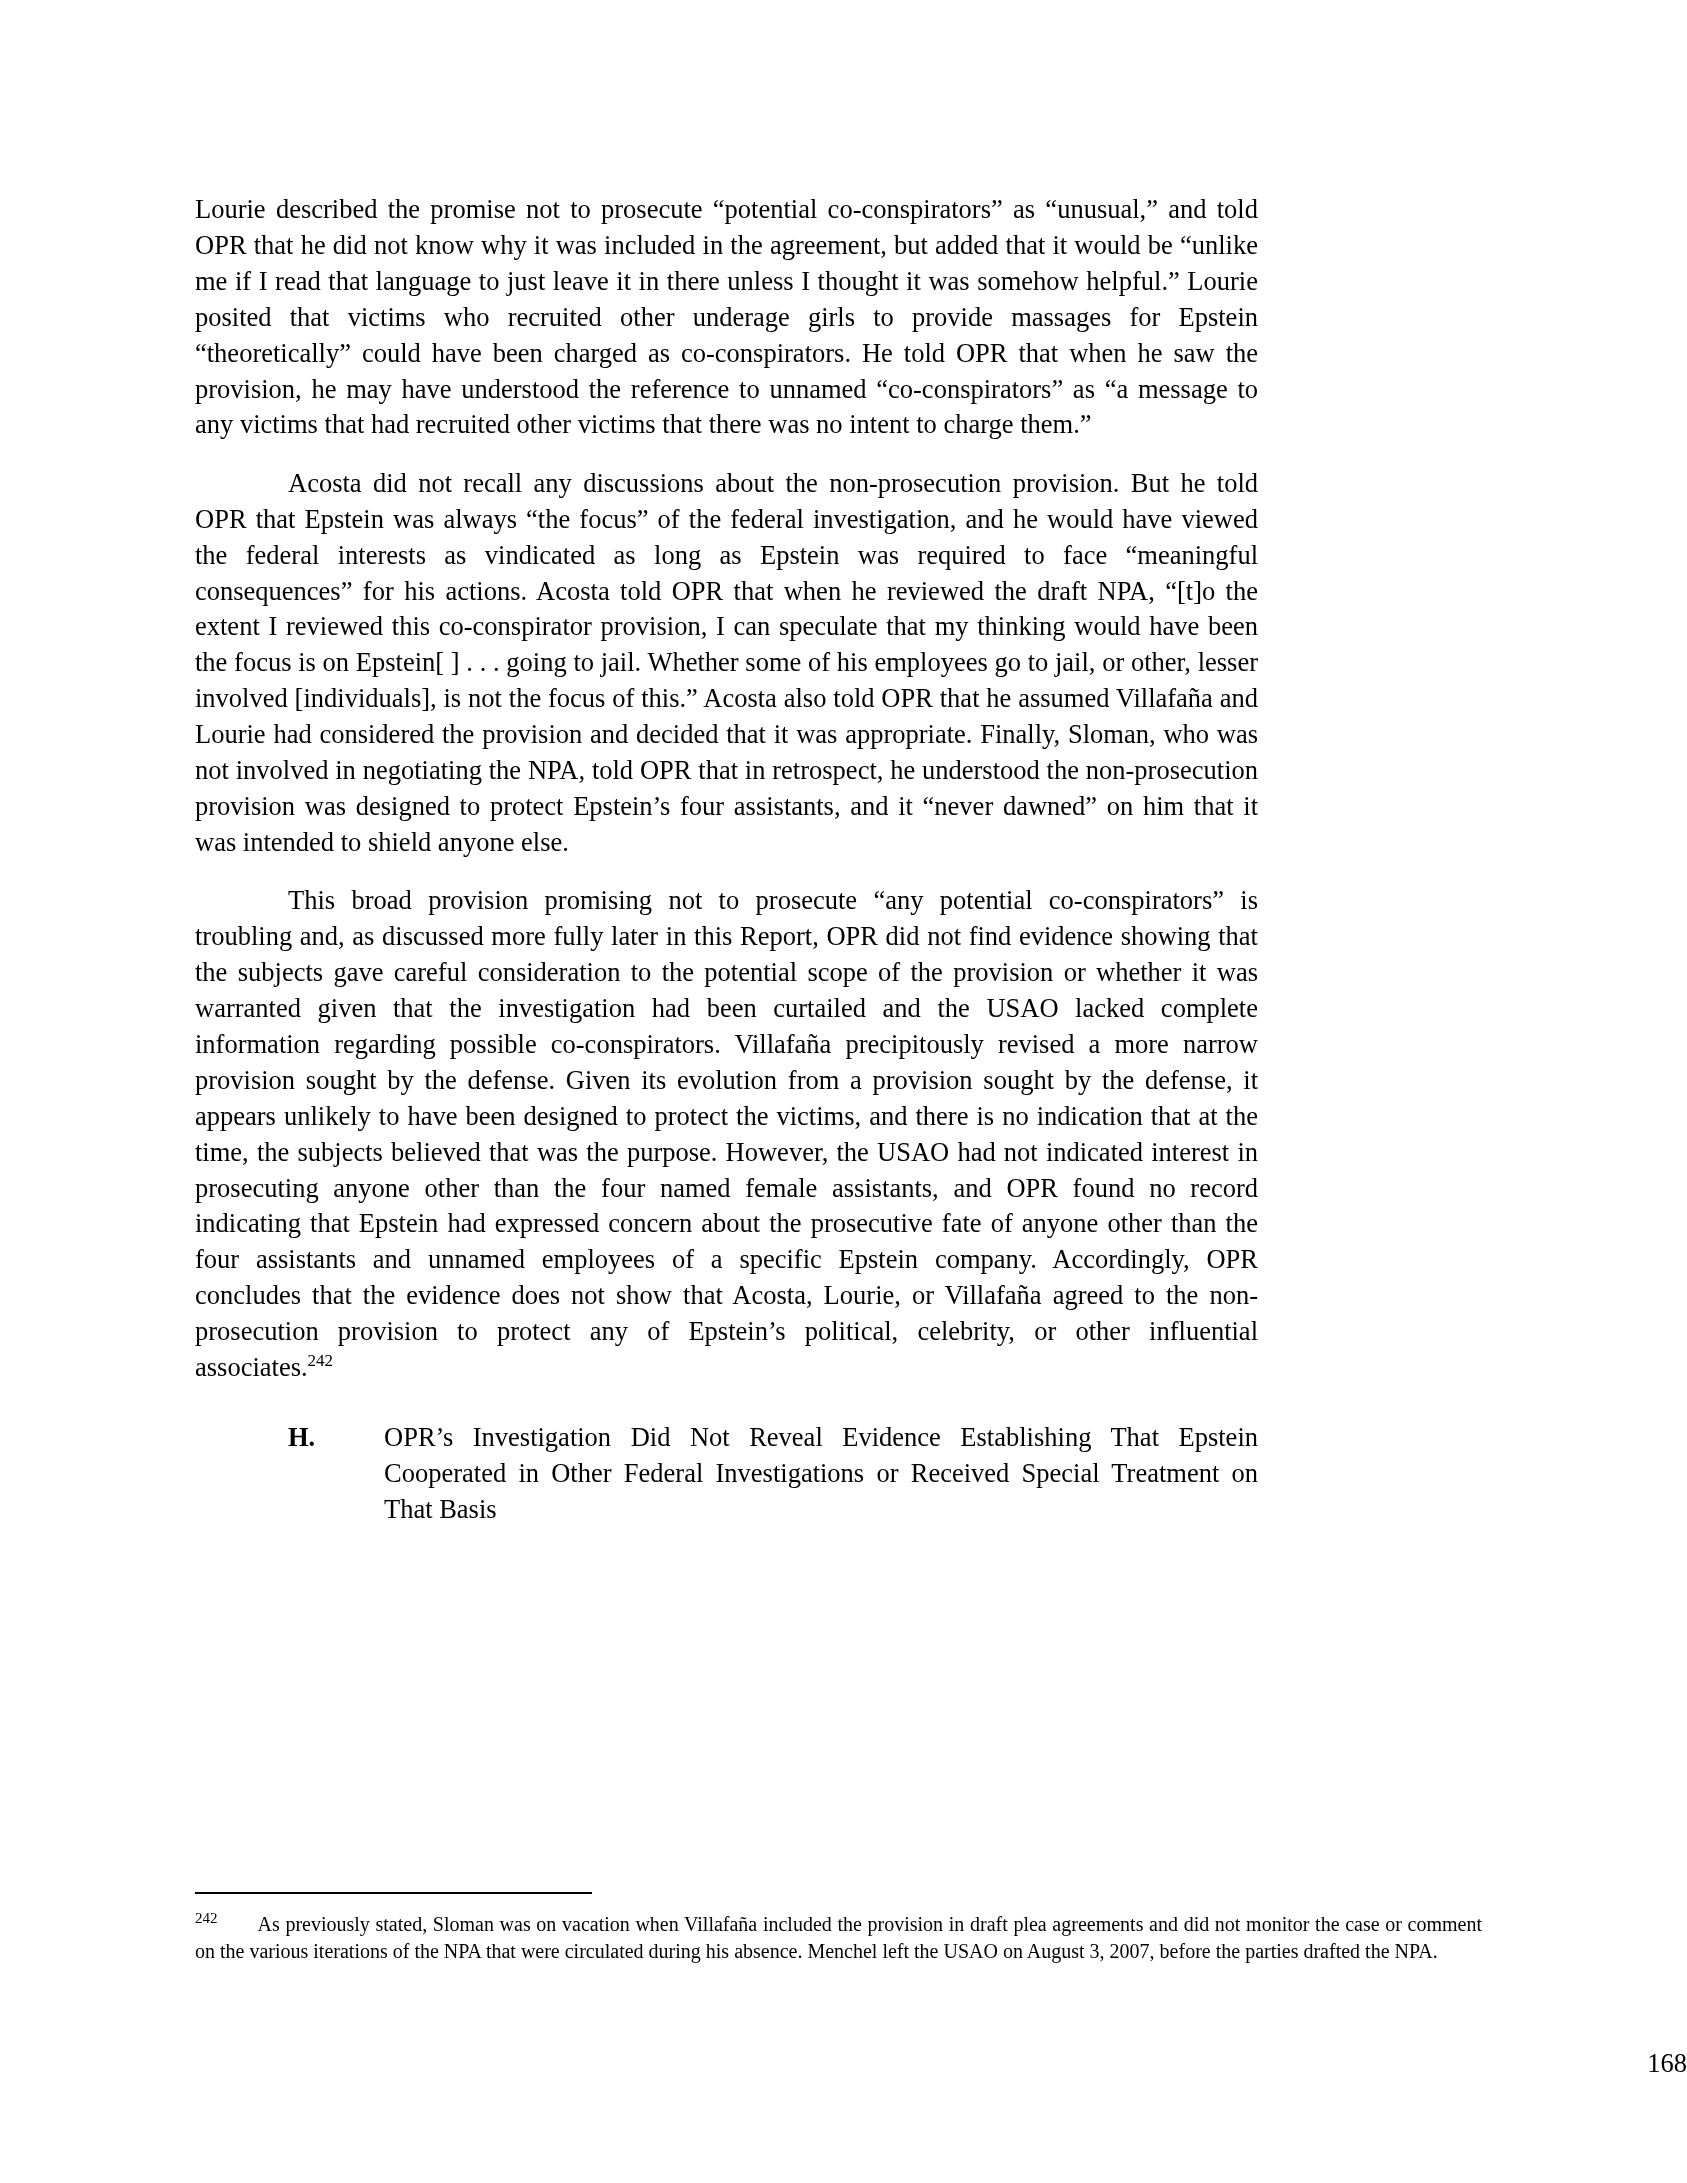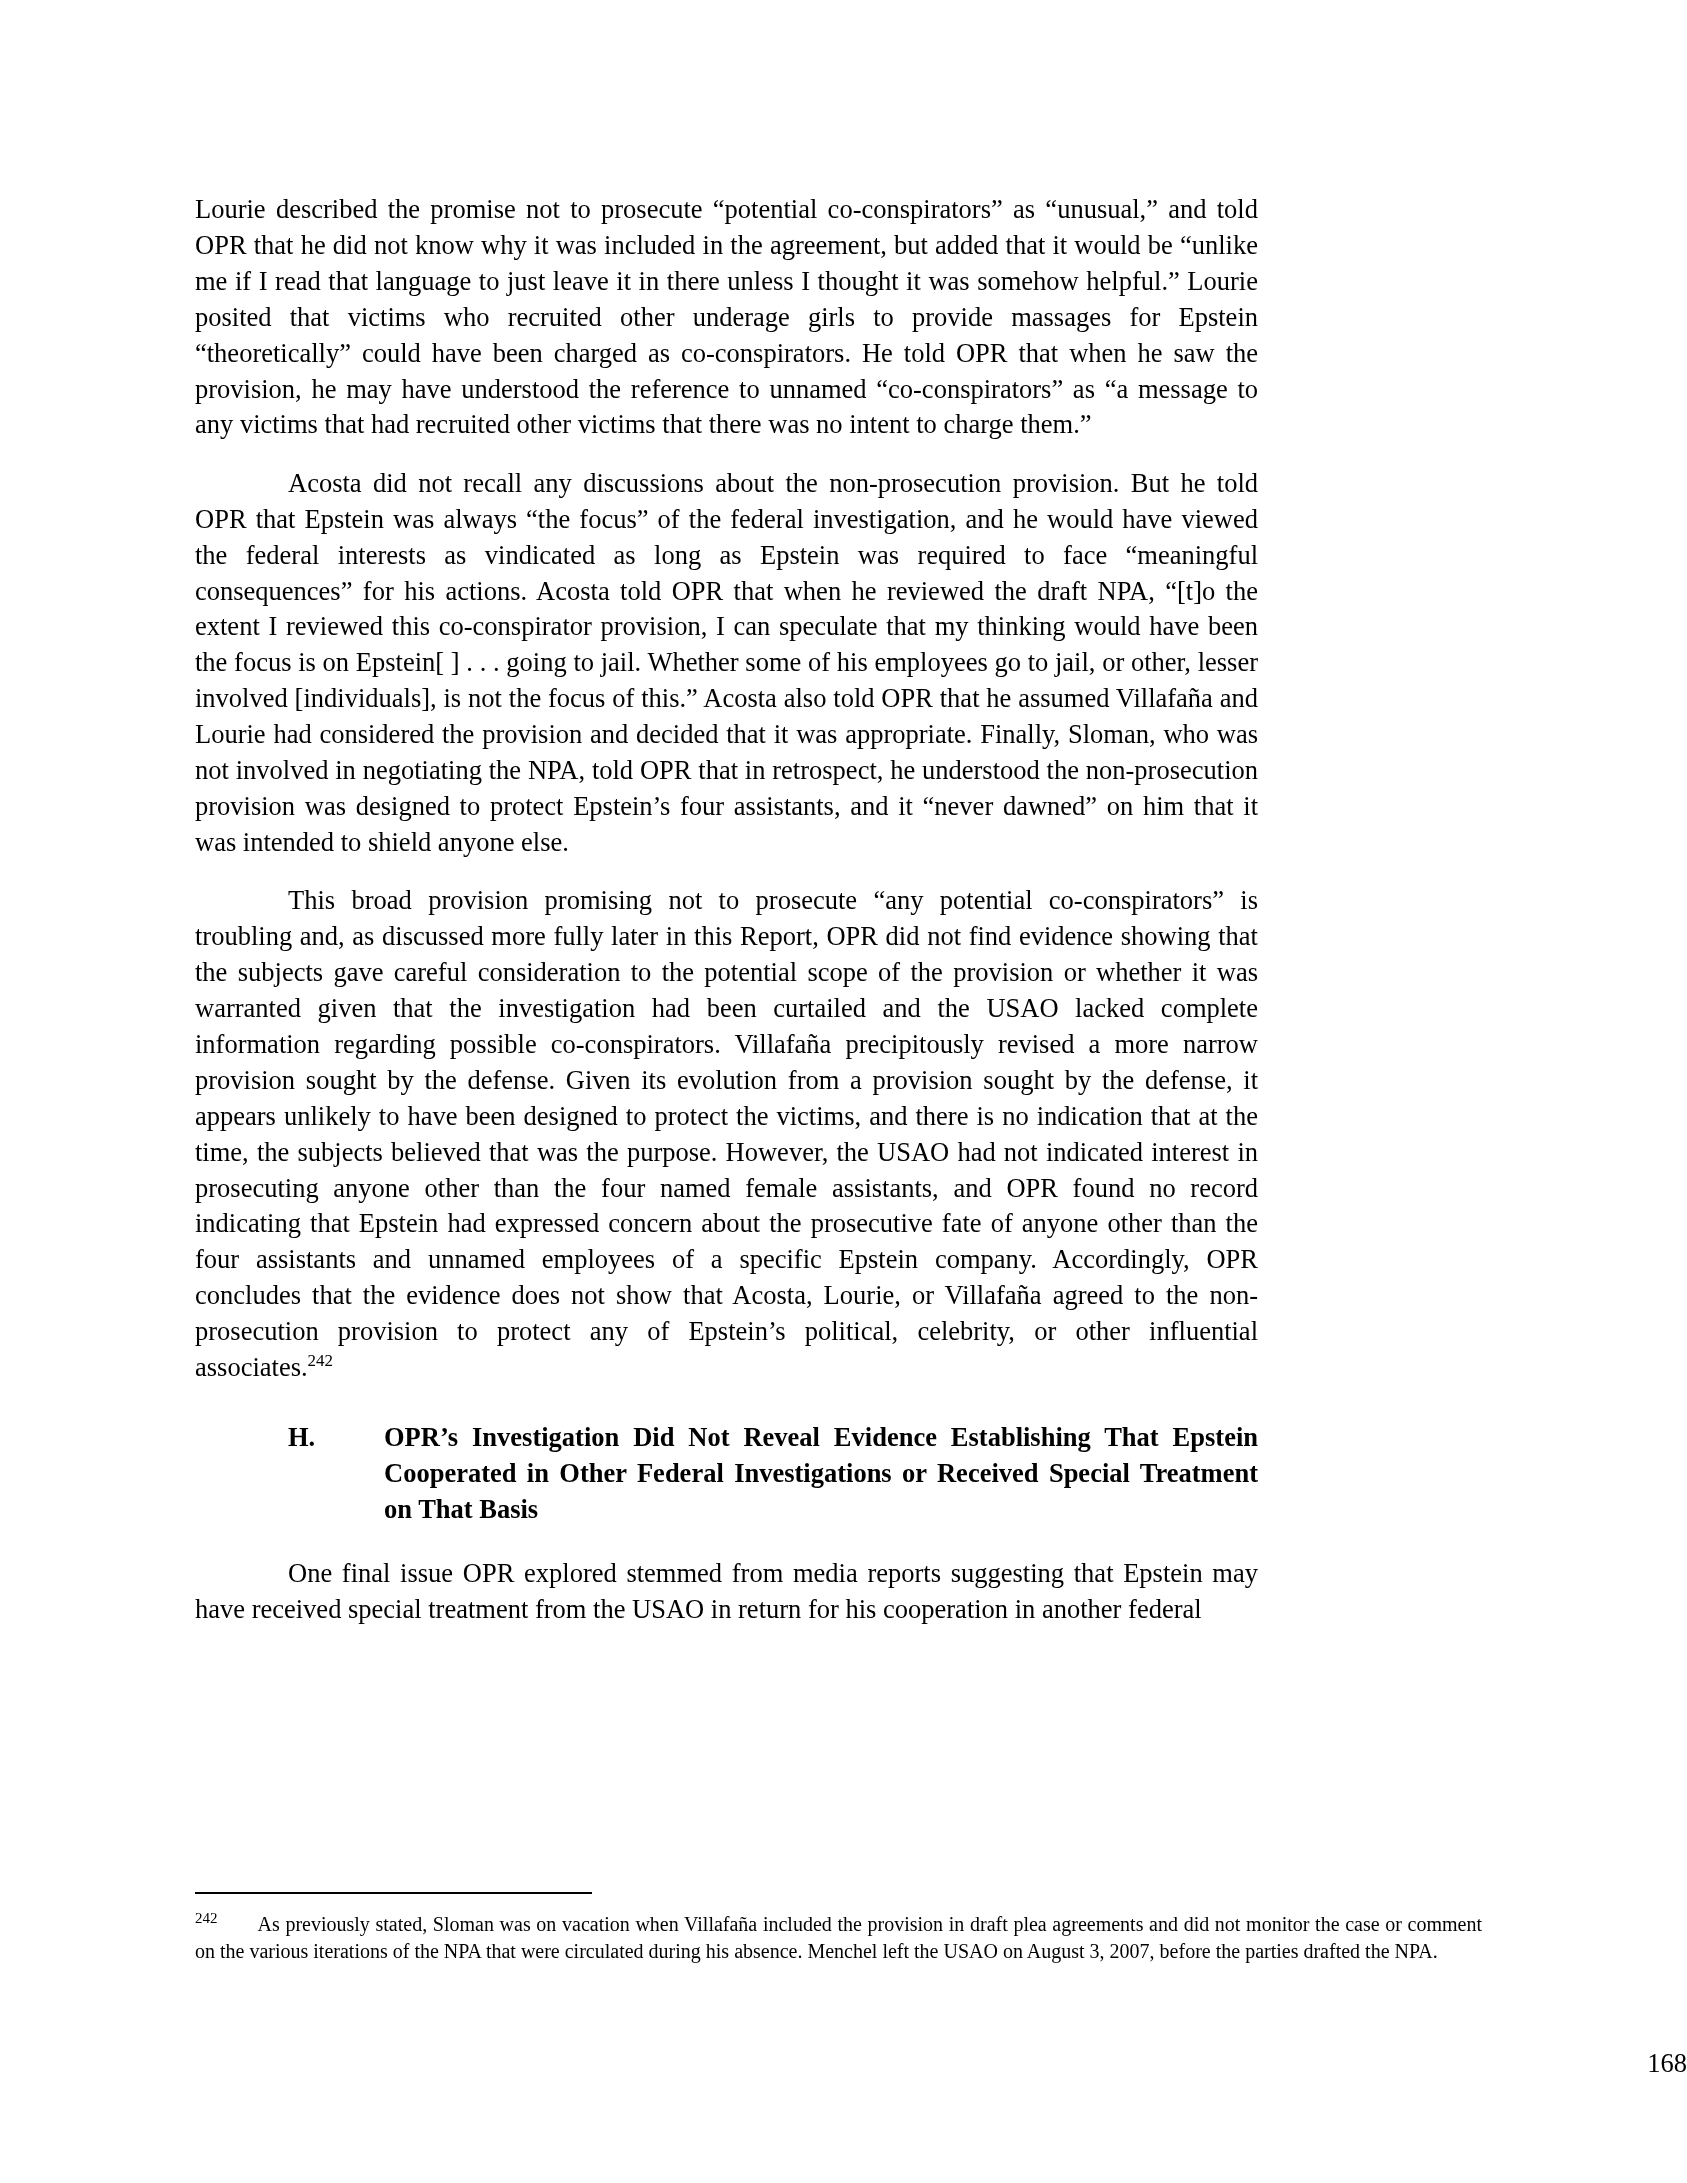--- a/index.html
+++ b/index.html
@@ -40,21 +40,21 @@
   }
   .heading-letter {
     font-size: 26.5px;
     font-weight: bold;
     width: 96px;
     flex: 0 0 96px;
     line-height: 1.36;
   }
   .heading-text {
     font-size: 26.5px;
-    font-weight: bold;
+    font-weight: normal;
     line-height: 1.36;
     text-align: justify;
     flex: 1 1 auto;
   }
   sup.fn {
     font-size: 17px;
     vertical-align: super;
     line-height: 0;
   }
   .footnote-area {
@@ -99,21 +99,20 @@
 
   <p class="body-text indent">Acosta did not recall any discussions about the non-prosecution provision.  But he told OPR that Epstein was always “the focus” of the federal investigation, and he would have viewed the federal interests as vindicated as long as Epstein was required to face “meaningful consequences” for his actions.  Acosta told OPR that when he reviewed the draft NPA, “[t]o the extent I reviewed this co-conspirator provision, I can speculate that my thinking would have been the focus is on Epstein[ ] . . . going to jail.  Whether some of his employees go to jail, or other, lesser involved [individuals], is not the focus of this.”  Acosta also told OPR that he assumed Villafaña and Lourie had considered the provision and decided that it was appropriate.  Finally, Sloman, who was not involved in negotiating the NPA, told OPR that in retrospect, he understood the non-prosecution provision was designed to protect Epstein’s four assistants, and it “never dawned” on him that it was intended to shield anyone else.</p>
 
   <p class="body-text indent"><span>This broad provision promising not to prosecute “any potential co-conspirators” is troubling and, as discussed more fully later in this Report, OPR did not find evidence showing that the subjects gave careful consideration to the potential scope of the provision or whether it was warranted given that the investigation had been curtailed and the USAO lacked complete information regarding possible co-conspirators.  Villafaña precipitously revised a more narrow provision sought by the defense.  Given its evolution from a provision sought by the defense, it appears unlikely to have been designed to protect the victims, and there is no indication that at the time, the subjects believed that was the purpose.  However, the USAO had not indicated interest in prosecuting anyone other than the four named female assistants, and OPR found no record indicating that Epstein had expressed concern about the prosecutive fate of anyone other than the four assistants and unnamed employees of a specific Epstein company.  Accordingly, OPR concludes that the evidence does not show that Acosta, Lourie, or Villafaña agreed to the non-prosecution provision to protect any of Epstein’s political, celebrity, or other influential associates.</span><sup class="fn">242</sup></p>
 
   <div class="heading-block">
     <div class="heading-letter">H.</div>
     <div class="heading-text">OPR’s Investigation Did Not Reveal Evidence Establishing That Epstein Cooperated in Other Federal Investigations or Received Special Treatment on That Basis</div>
   </div>
 
-  <p class="body-text indent">One final issue OPR explored stemmed from media reports suggesting that Epstein may have received special treatment from the USAO in return for his cooperation in another federal</p>
 
 </div>
 
 <div class="footnote-area">
   <div class="footnote-rule"></div>
   <p class="footnote"><span class="fnum">242</span><span>As previously stated, Sloman was on vacation when Villafaña included the provision in draft plea agreements and did not monitor the case or comment on the various iterations of the NPA that were circulated during his absence.  Menchel left the USAO on August 3, 2007, before the parties drafted the NPA.</span></p>
 </div>
 
 <div class="page-number">168</div>
 

